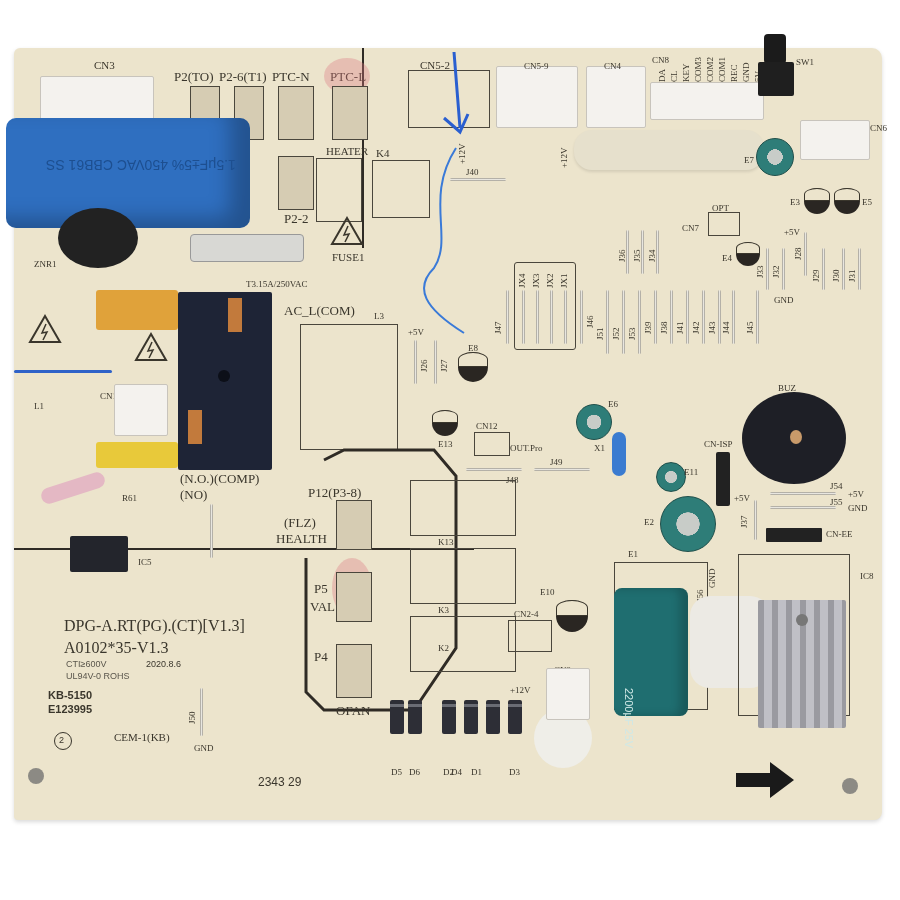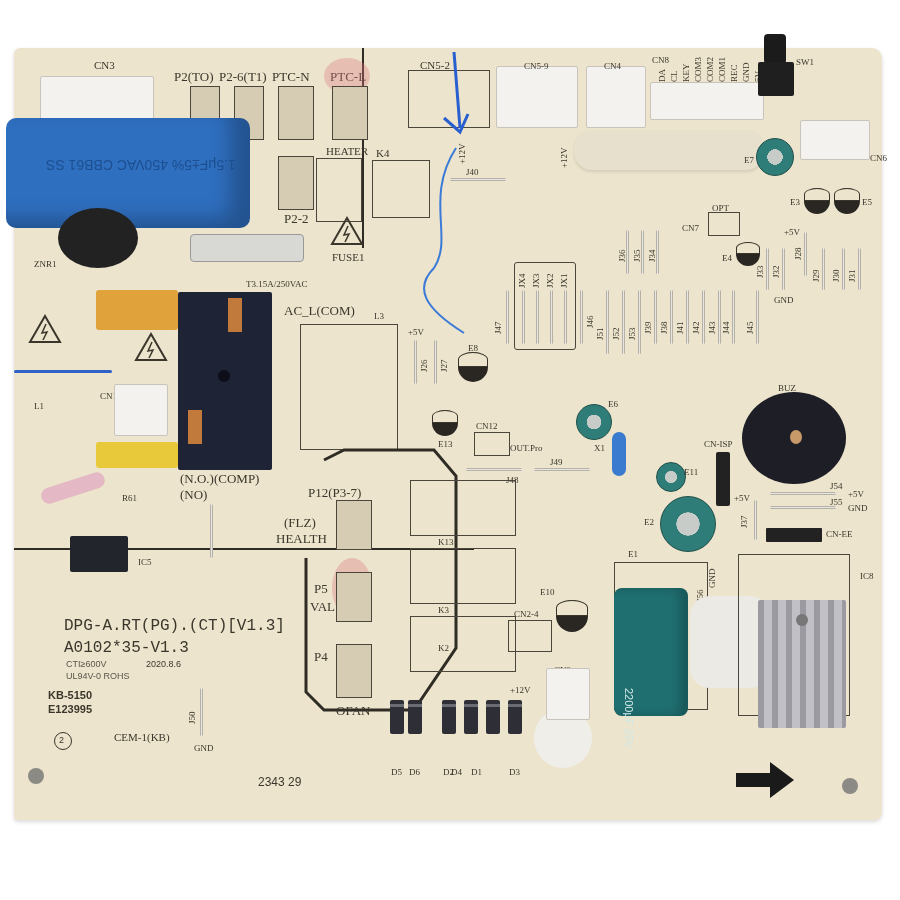--- a/index.html
+++ b/index.html
@@ -2,21 +2,21 @@
 <html><head>
 <meta charset="utf-8">
 <style>
   html,body{margin:0;padding:0;background:#ffffff;}
   body{width:900px;height:900px;position:relative;overflow:hidden;font-family:"Liberation Serif",serif;}
   .board{position:absolute;left:14px;top:48px;width:868px;height:772px;background:#ece4cc;border-radius:6px 10px 8px 4px;box-shadow:0 2px 4px rgba(0,0,0,.15);}
   .abs{position:absolute;}
   .silk{position:absolute;color:#3a362c;font-family:"Liberation Serif",serif;font-size:11px;white-space:nowrap;line-height:1;}
   .silk.sm{font-size:9px;}
   .silk.md{font-size:13px;}
-  .silk.lg{font-size:16px;font-family:Liberation Mono, monospace;}
+  .silk.lg{font-size:16px;}
   .silk.sans{font-family:"Liberation Sans",sans-serif;}
   .vert{transform:rotate(-90deg);transform-origin:left top;}
   .hole{position:absolute;width:16px;height:16px;border-radius:50%;background:#8c8a84;}
   .outline{position:absolute;border:1px solid #4a463c;}
   .jumper-v{position:absolute;width:3px;background:linear-gradient(90deg,#9a968c,#e8e6e0,#9a968c);border-radius:2px;}
   .jumper-h{position:absolute;height:3px;background:linear-gradient(180deg,#9a968c,#e8e6e0,#9a968c);border-radius:2px;}
   .conn-white{position:absolute;background:#f4f2ee;border:1px solid #c8c4bc;border-radius:2px;}
   .cap-green{position:absolute;border-radius:50%;background:radial-gradient(circle at 50% 50%,#c8ccc8 0 30%,#2e7d78 31% 100%);border:1px solid #1e4e4a;}
   .cap-smd{position:absolute;border-radius:50%;background:#2a2622;}
   .cap-smd::after{content:"";position:absolute;left:0;right:0;top:0;height:50%;background:#ece4cc;border-radius:50% 50% 0 0;border:1px solid #3a362c;box-sizing:border-box;}
@@ -131,21 +131,21 @@
     <span class="silk sm vert" style="left:86px;top:28px">GND</span>
     <span class="silk sm vert" style="left:98px;top:28px">5V</span>
   </div>
   <div class="jumper-h" style="left:436px;top:130px;width:56px"></div>
   <div class="silk sm" style="left:452px;top:120px">J40</div>
 
   <div class="abs" style="left:750px;top:-14px;width:22px;height:30px;background:#1b1b1b;border-radius:4px"></div>
   <div class="abs" style="left:744px;top:14px;width:36px;height:34px;background:#1f1f1f;border-radius:2px"></div>
   <div class="silk sm" style="left:782px;top:10px">SW1</div>
   <div class="conn-white" style="left:786px;top:72px;width:68px;height:38px"></div>
-  <div class="silk sm" style="left:856px;top:106px">CN6</div>
+  <div class="silk sm" style="left:856px;top:76px">CN6</div>
   <div class="cap-green" style="left:742px;top:90px;width:36px;height:36px"></div>
   <div class="silk sm" style="left:730px;top:108px">E7</div>
   <div class="cap-smd" style="left:790px;top:140px;width:26px;height:26px"></div>
   <div class="cap-smd" style="left:820px;top:140px;width:26px;height:26px"></div>
   <div class="silk sm" style="left:776px;top:150px">E3</div>
   <div class="silk sm" style="left:848px;top:150px">E5</div>
 
   <div class="silk sm" style="left:698px;top:156px">OPT</div>
   <div class="outline" style="left:694px;top:164px;width:30px;height:22px"></div>
   <div class="silk sm" style="left:668px;top:176px">CN7</div>
@@ -249,21 +249,21 @@
   <div class="silk sm" style="left:816px;top:450px">J55</div>
   <div class="silk sm" style="left:834px;top:442px">+5V</div>
   <div class="silk sm" style="left:834px;top:456px">GND</div>
   <div class="abs" style="left:752px;top:480px;width:56px;height:14px;background:#222;border-radius:1px"></div>
   <div class="silk sm" style="left:812px;top:482px">CN-EE</div>
 
   <svg class="abs" style="left:290px;top:400px" width="170" height="290">
     <polyline points="20,12 40,2 130,2 152,28 152,200 110,262 20,262 2,244 2,110" fill="none" stroke="#2f2b25" stroke-width="3"></polyline>
   </svg>
 
-  <div class="silk md" style="left:294px;top:438px">P12(P3-7)</div>
+  <div class="silk md" style="left:294px;top:438px">P12(P3-8)</div>
   <div class="relay-pad" style="left:322px;top:452px;width:34px;height:48px"></div>
   <div class="silk md" style="left:270px;top:468px">(FLZ)</div>
   <div class="silk md" style="left:262px;top:484px">HEALTH</div>
   <div class="pen-mark" style="left:318px;top:510px;width:40px;height:60px"></div>
   <div class="relay-pad" style="left:322px;top:524px;width:34px;height:48px"></div>
   <div class="silk md" style="left:300px;top:534px">P5</div>
   <div class="silk md" style="left:296px;top:552px">VAL</div>
   <div class="relay-pad" style="left:322px;top:596px;width:34px;height:52px"></div>
   <div class="silk md" style="left:300px;top:602px">P4</div>
   <div class="silk md" style="left:322px;top:656px">OFAN</div>

